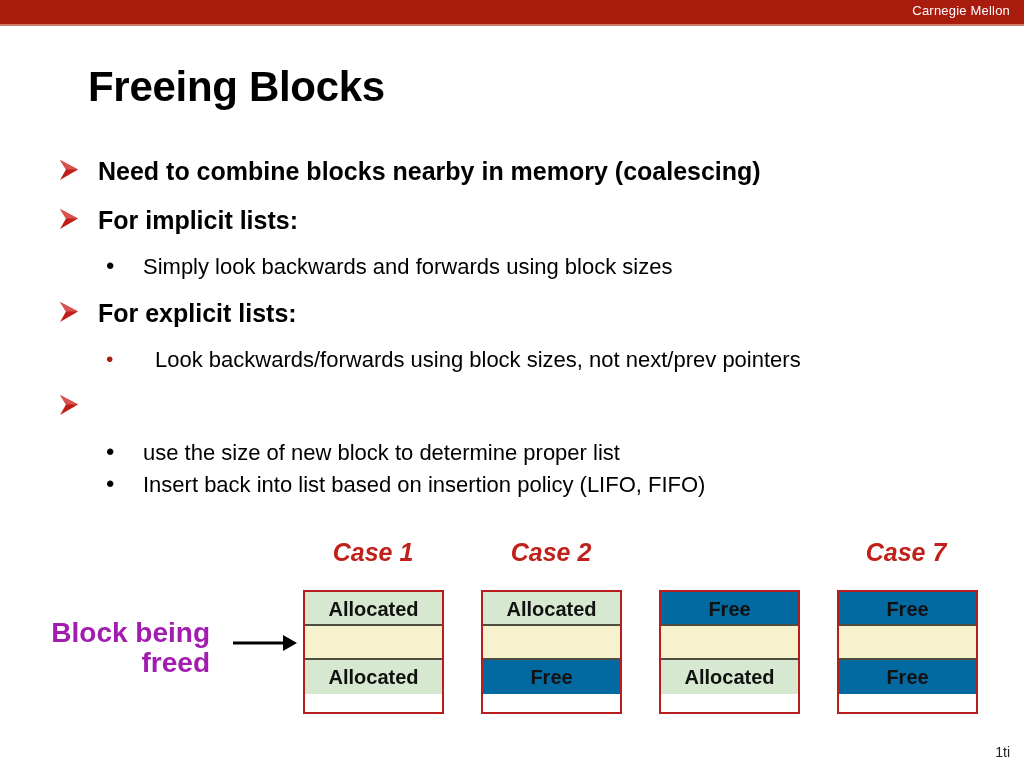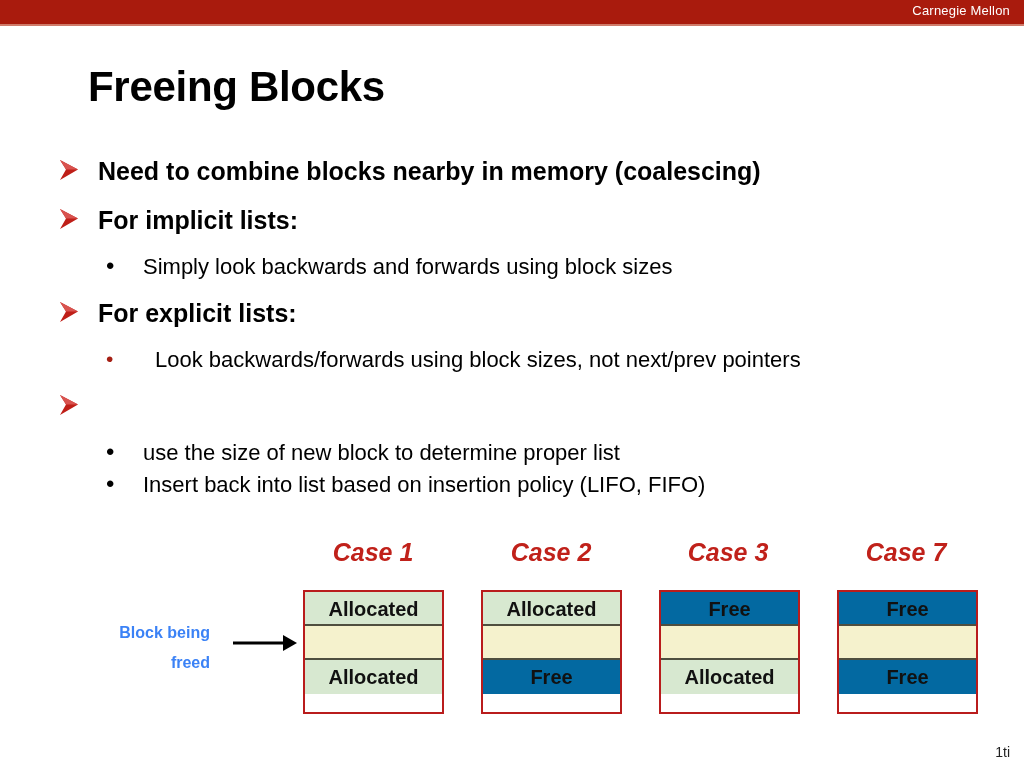--- a/index.html
+++ b/index.html
@@ -142,24 +142,24 @@
   .cell.alloc  { background: #d7e8d0; }
   .cell.free   { background: #0369a1; }
   .cell.freed  { background: #f5f2cd; }
 
   #freed-label {
     position: absolute;
     left: 30px;
     top: 618px;
     width: 180px;
     text-align: right;
-    font-size: 16px;
+    font-size: 28px;
     font-weight: bold;
     line-height: 30px;
-    color: #3b82f6;
+    color: #a21caf;
   }
   #freed-arrow {
     position: absolute;
     left: 233px;
     top: 631px;
     width: 66px;
     height: 24px;
   }
 
   
@@ -265,21 +265,20 @@
     <div class="cell bottom alloc">Allocated</div>
   </div>
 
   <div class="case-label" style="left:476px;font-style:italic;">Case 2</div>
   <div class="case-col" style="left:481px;">
     <div class="cell top alloc">Allocated</div>
     <div class="cell middle freed"></div>
     <div class="cell bottom free">Free</div>
   </div>
 
-  <div class="case-label" style="left:653px;">Case 3</div>
   <div class="case-col" style="left:659px;">
     <div class="cell top free">Free</div>
     <div class="cell middle freed"></div>
     <div class="cell bottom alloc">Allocated</div>
   </div>
 
   <div class="case-label" style="left:831px;">Case 7</div>
   <div class="case-col" style="left:837px;">
     <div class="cell top free">Free</div>
     <div class="cell middle freed"></div>

